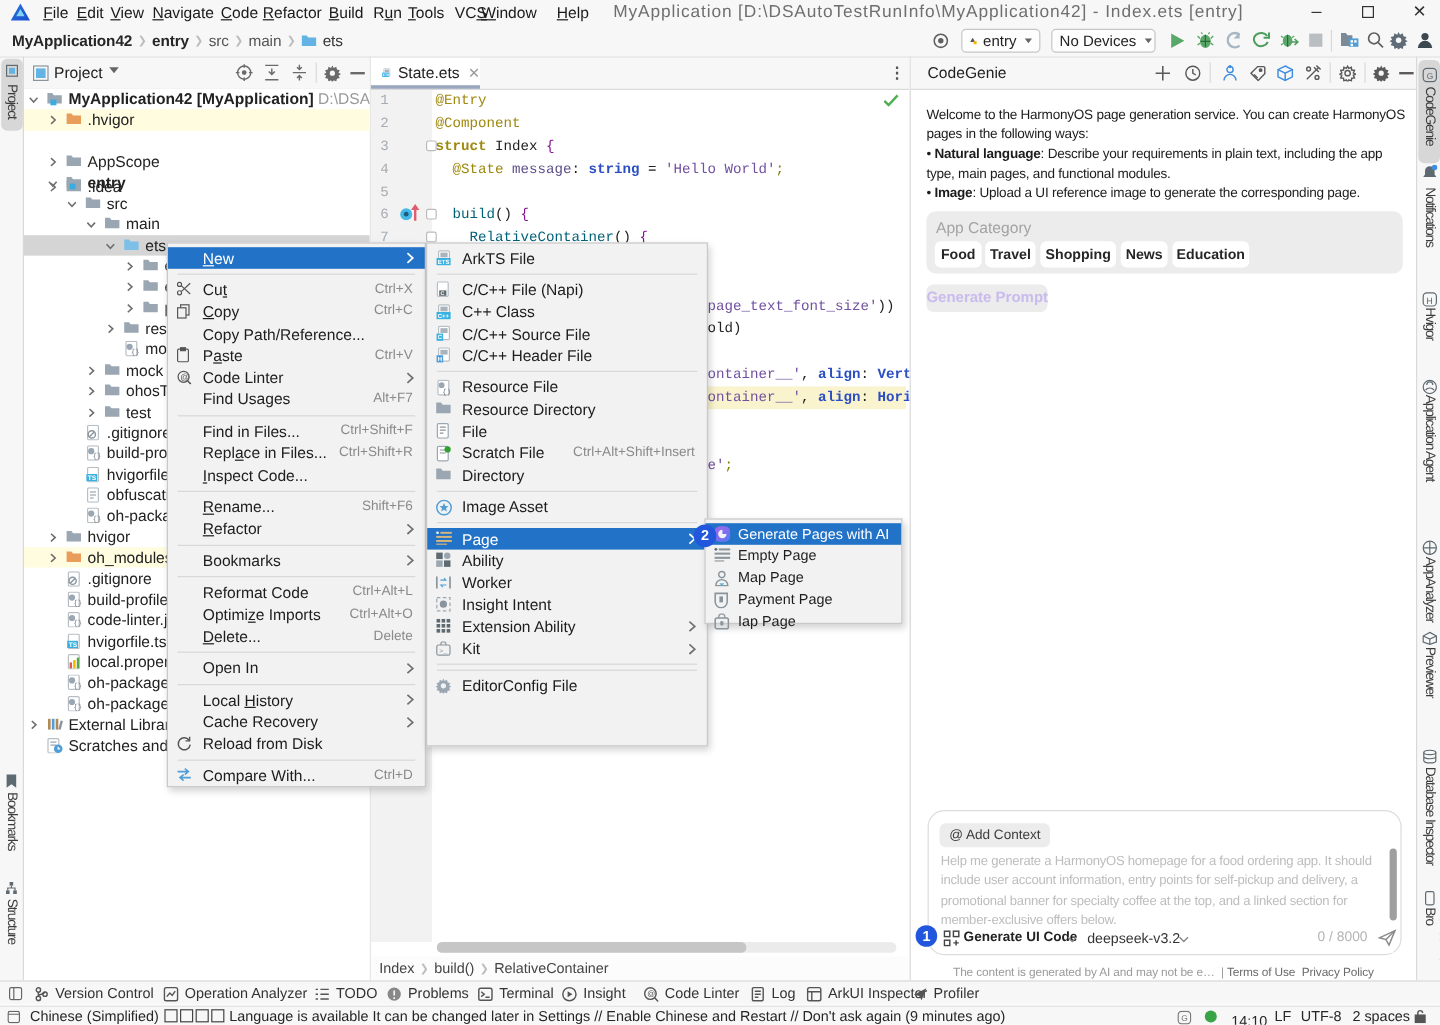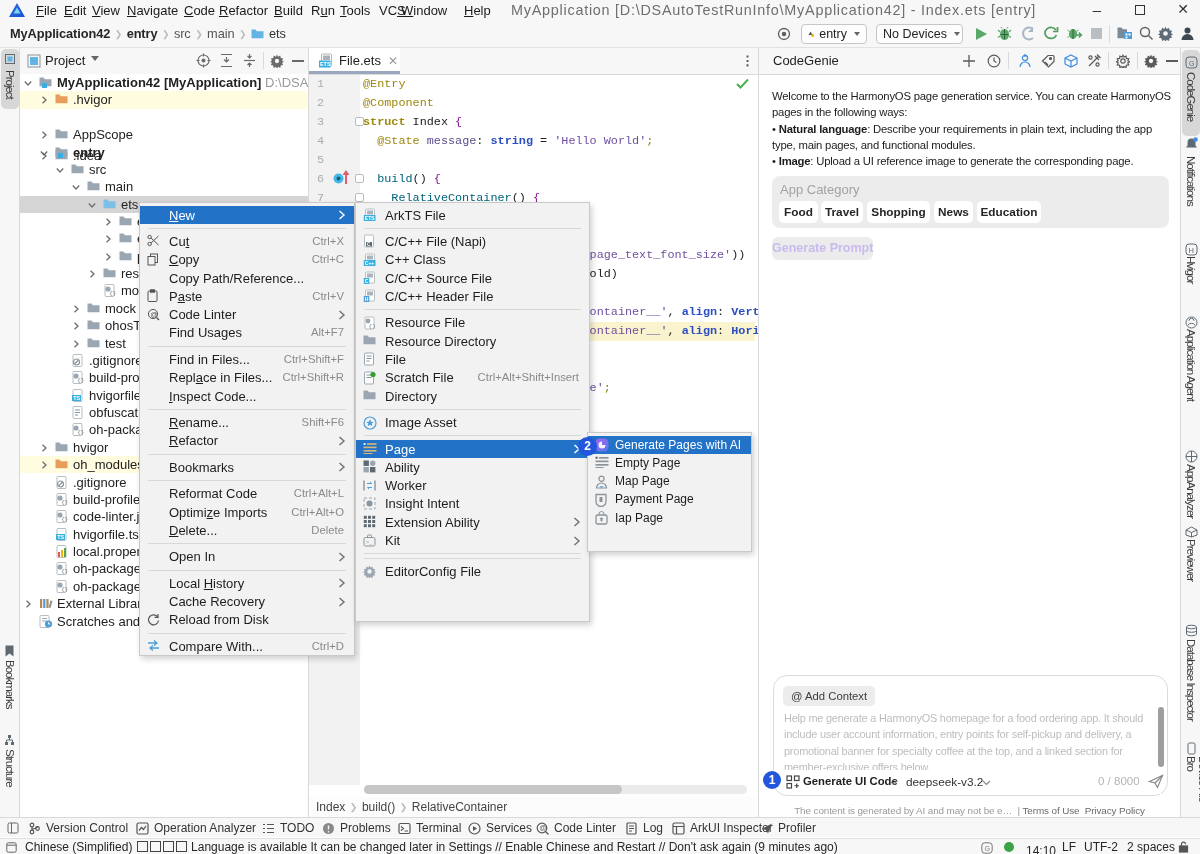--- a/index.html
+++ b/index.html
@@ -670,21 +670,21 @@
   </div>
 <div id="editor" class="abs">
 <div id="tabbar">
       <div id="tab1">
         <svg width="15" height="15" viewBox="0 0 15 15">
           <rect x="3.5" y="1" width="10" height="12" rx="1" fill="#fff" stroke="#b0b7bd"></rect>
           <rect x="5" y="2.5" width="7" height="4.5" fill="#a8b2ba"></rect>
           <rect x="1" y="7.5" width="11.5" height="7" fill="#35b0e4"></rect>
           <text x="1.9" y="13.2" font-size="5.6" fill="#fff" font-family="Liberation Sans" font-weight="bold">ETS</text>
         </svg>
-        <span style="margin-left:6px">File.ets</span>
+        <span style="margin-left:6px">State.ets</span>
         <span style="margin-left:7px;color:#9a9a9a;font-size:12px">✕</span>
       </div>
       <div id="tabund"></div>
       <div class="abs" style="left:432px;top:6px;color:#555;font-size:13px;font-weight:bold">⋮</div>
     </div>
 <div id="gutter"></div>
 <div id="curline"></div>
 <div class="lnum" style="top:28px">1</div>
 <div class="cline" style="top:28px"><span class="ann">@Entry</span></div>
 <div class="lnum" style="top:47px">2</div>
@@ -885,21 +885,21 @@
         <rect x="1" y="1.5" width="11" height="10" rx="1.5"></rect>
         <path d="M3 4.5 l2.5 2 L3 8.5 M6.5 9 h3.5"></path>
       </svg>
       <span>Terminal</span>
     </div>
 <div class="bitem" style="left:468px">
       <svg width="13" height="13" viewBox="0 0 13 13" fill="none" stroke="#555" stroke-width="1.2">
         <circle cx="6.5" cy="6.5" r="5.5"></circle>
         <path d="M5 4 l4 2.5 L5 9 z" fill="#555" stroke="none"></path>
       </svg>
-      <span>Services</span>
+      <span>Insight</span>
     </div>
 <div class="bitem" style="left:536px">
       <svg width="13" height="13" viewBox="0 0 13 13" fill="none" stroke="#555" stroke-width="1.2">
         <circle cx="6" cy="6" r="4.8"></circle>
         <path d="M9.5 9.5 L12.5 12.5"></path>
         <text x="3.4" y="8.4" font-size="6.5" fill="#555" stroke="none" font-family="Liberation Sans">@</text>
       </svg>
       <span>Code Linter</span>
     </div>
 <div class="bitem" style="left:625px">
@@ -929,21 +929,21 @@
       <path d="M0.8 3.2 h9.4"></path>
     </svg>
 <div class="abs" style="left:25px;top:1px">Chinese (Simplified) <span style="display:inline-block;width:11px;height:11px;border:1px solid #444;margin:0 1px;vertical-align:-1px"></span><span style="display:inline-block;width:11px;height:11px;border:1px solid #444;margin:0 1px;vertical-align:-1px"></span><span style="display:inline-block;width:11px;height:11px;border:1px solid #444;margin:0 1px;vertical-align:-1px"></span><span style="display:inline-block;width:11px;height:11px;border:1px solid #444;margin:0 1px;vertical-align:-1px"></span> Language is available It can be changed later in Settings // Enable Chinese and Restart // Don't ask again (9 minutes ago)</div>
 <svg class="abs" style="left:981px;top:2.5px" width="12" height="12" viewBox="0 0 12 12" fill="none" stroke="#777">
       <rect x="0.8" y="0.8" width="10.4" height="10.4" rx="3"></rect>
       <text x="3.4" y="9" font-size="7" fill="#777" stroke="none" font-family="Liberation Sans">G</text>
     </svg>
 <div class="abs" style="left:1004px;top:3px;width:10px;height:10px;border-radius:50%;background:#3aa346"></div>
 <div class="abs" style="left:1026px;top:5px">14:10</div>
 <div class="abs" style="left:1062px;top:1px">LF</div>
-<div class="abs" style="left:1084px;top:1px">UTF-2</div>
+<div class="abs" style="left:1084px;top:1px">UTF-8</div>
 <div class="abs" style="left:1127px;top:1px">2 spaces</div>
 <svg class="abs" style="left:1178px;top:2px" width="11" height="12" viewBox="0 0 11 12" fill="none" stroke="#555" stroke-width="1.2">
       <rect x="1.5" y="5" width="8" height="6" fill="#555"></rect>
       <path d="M3.5 5 V3.2 a2 2 0 0 1 4 0"></path>
     </svg>
 </div>
 <div class="menu" style="left:139px;top:202px;width:216px;height:454px">
     <div class="mi sel">
       <span class="lb"><u>N</u>ew</span>
       <span class="ar">
@@ -1305,21 +1305,21 @@
     <div class="mi">
       <span class="ict">
         <svg width="13" height="13" viewBox="0 0 13 13">
           <path fill="#9aa7b2" d="M6.5 0.5 l1 2 2-1 .5 2.2 2.2.5 -1 2 2 1 -2 1 1 2 -2.2.5 -.5 2.2 -2-1 -1 2 -1-2 -2 1 -.5-2.2 -2.2-.5 1-2 -2-1 2-1 -1-2 2.2-.5 .5-2.2 2 1z"></path>
           <circle cx="6.5" cy="6.5" r="2.2" fill="#f2f2f2"></circle>
         </svg>
       </span>
       <span class="lb">EditorConfig File</span>
     </div>
   </div>
-<div class="menu" style="left:587px;top:432px;width:165px;height:120px" id="menu3">
+<div class="menu" style="left:587px;top:432px;width:165px;height:88px" id="menu3">
     <div class="mi sel">
       <span class="ict">
         <svg width="14" height="14" viewBox="0 0 14 14">
           <defs>
             <linearGradient id="gai" x1="0" y1="0" x2="1" y2="1">
               <stop offset="0" stop-color="#a866e6"></stop>
               <stop offset=".55" stop-color="#7d6ff0"></stop>
               <stop offset="1" stop-color="#4a7bf0"></stop>
             </linearGradient>
           </defs>

